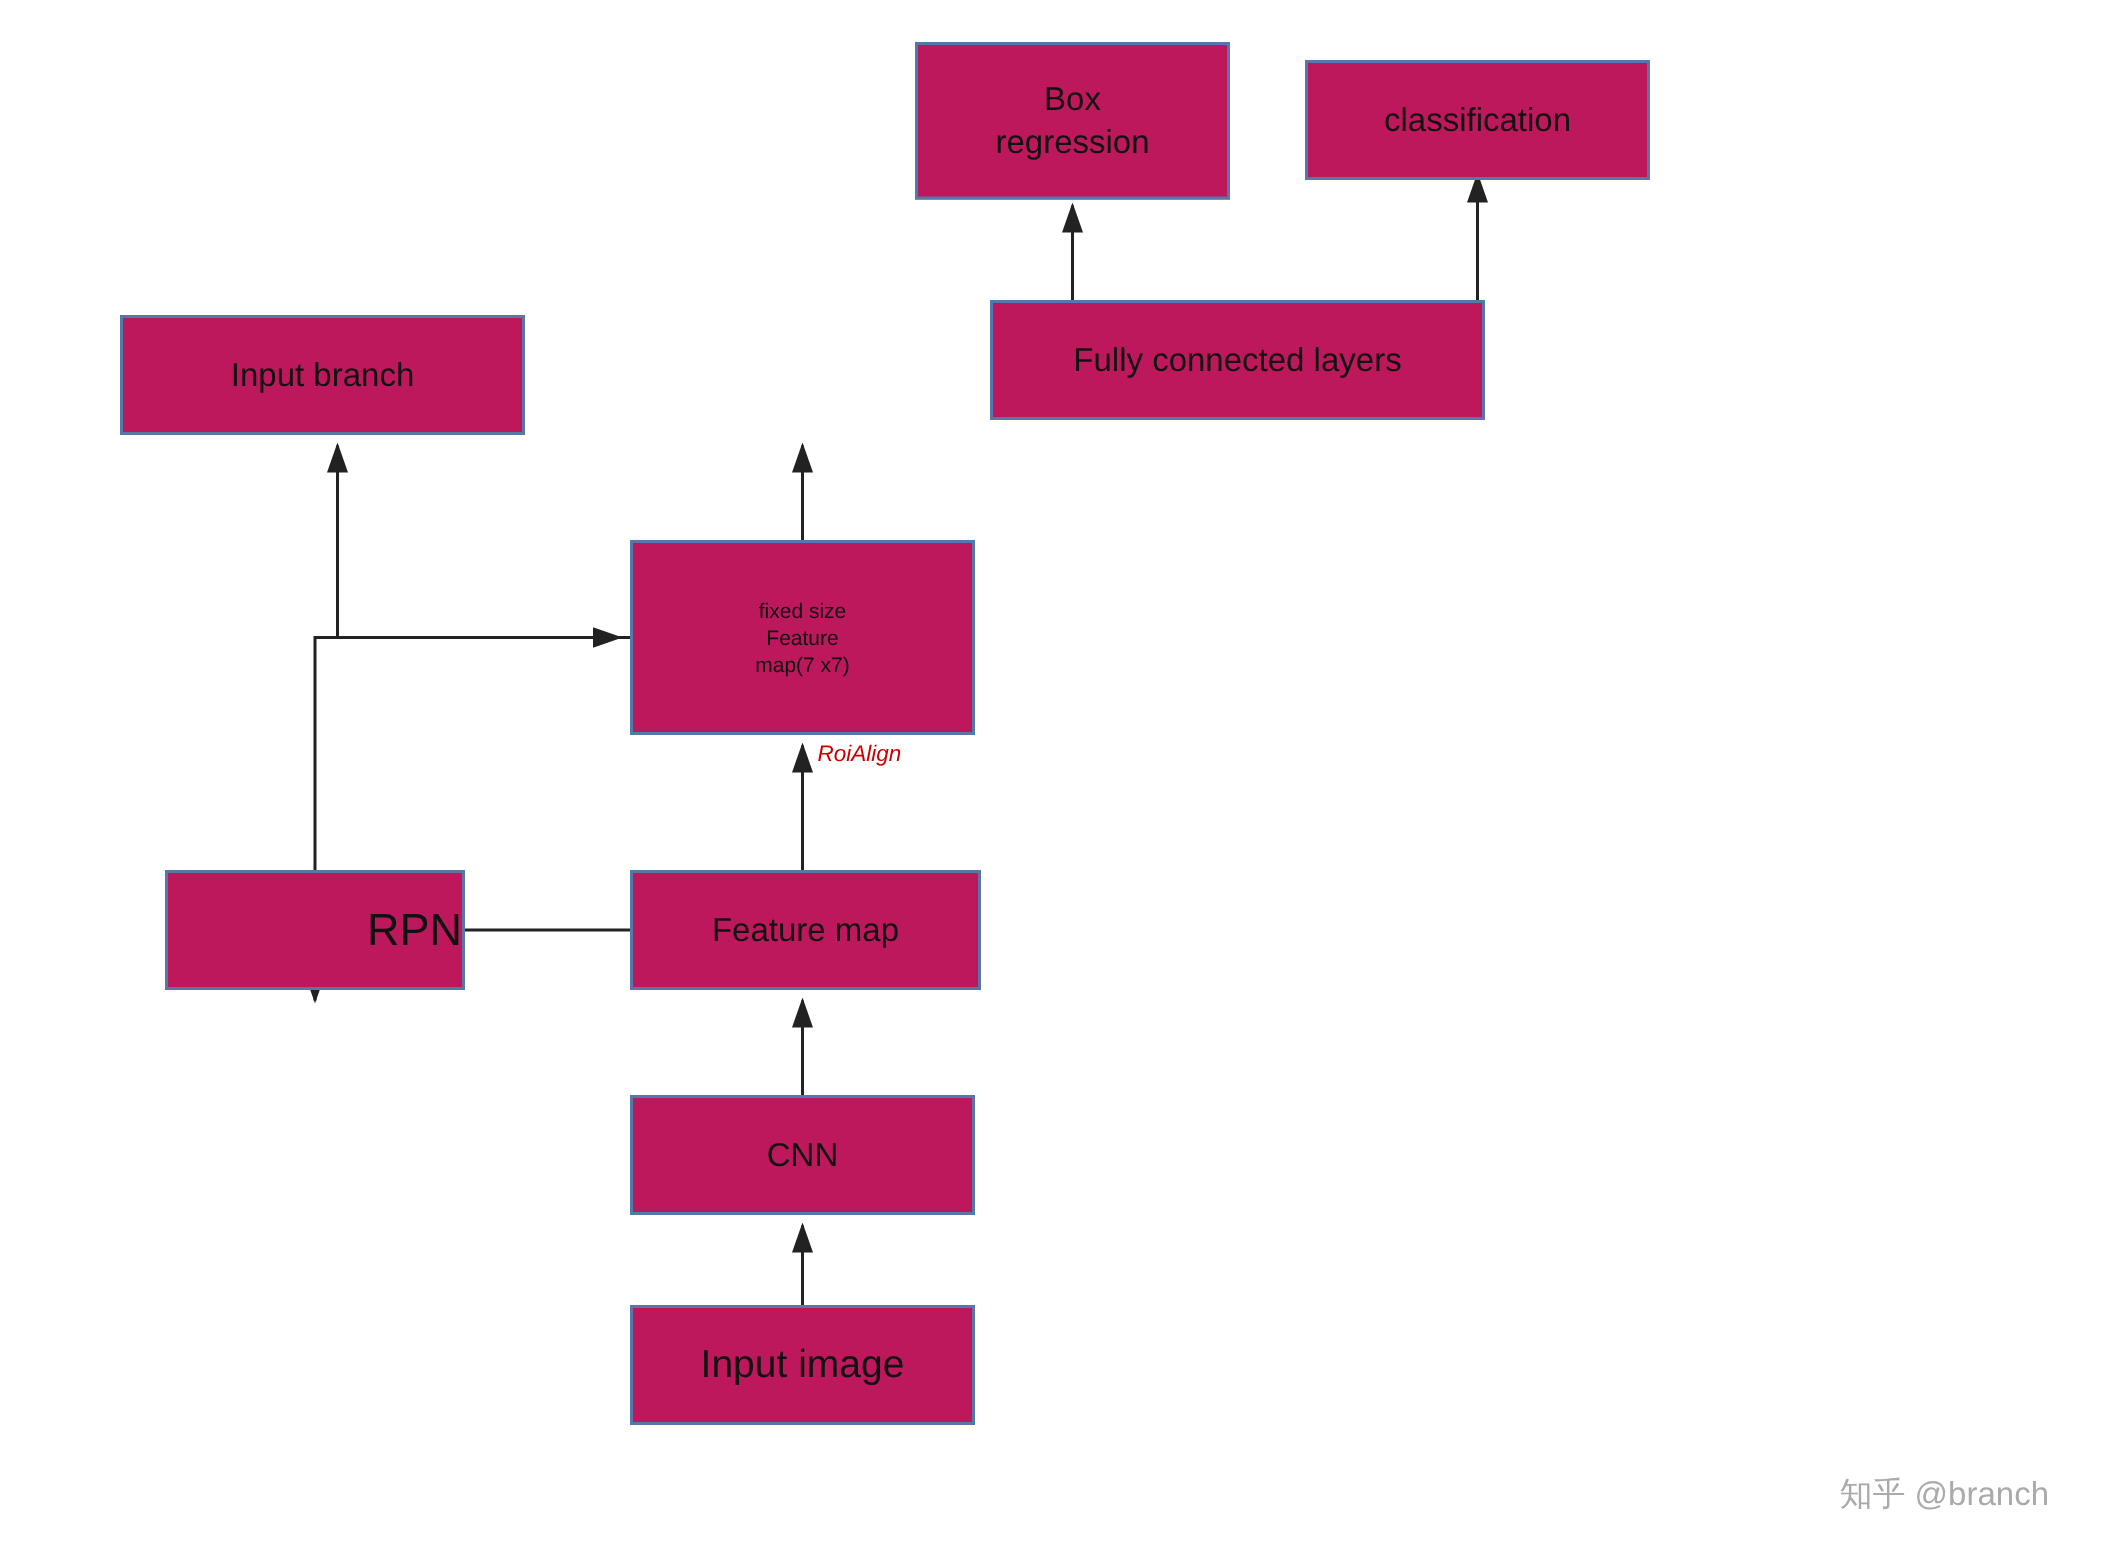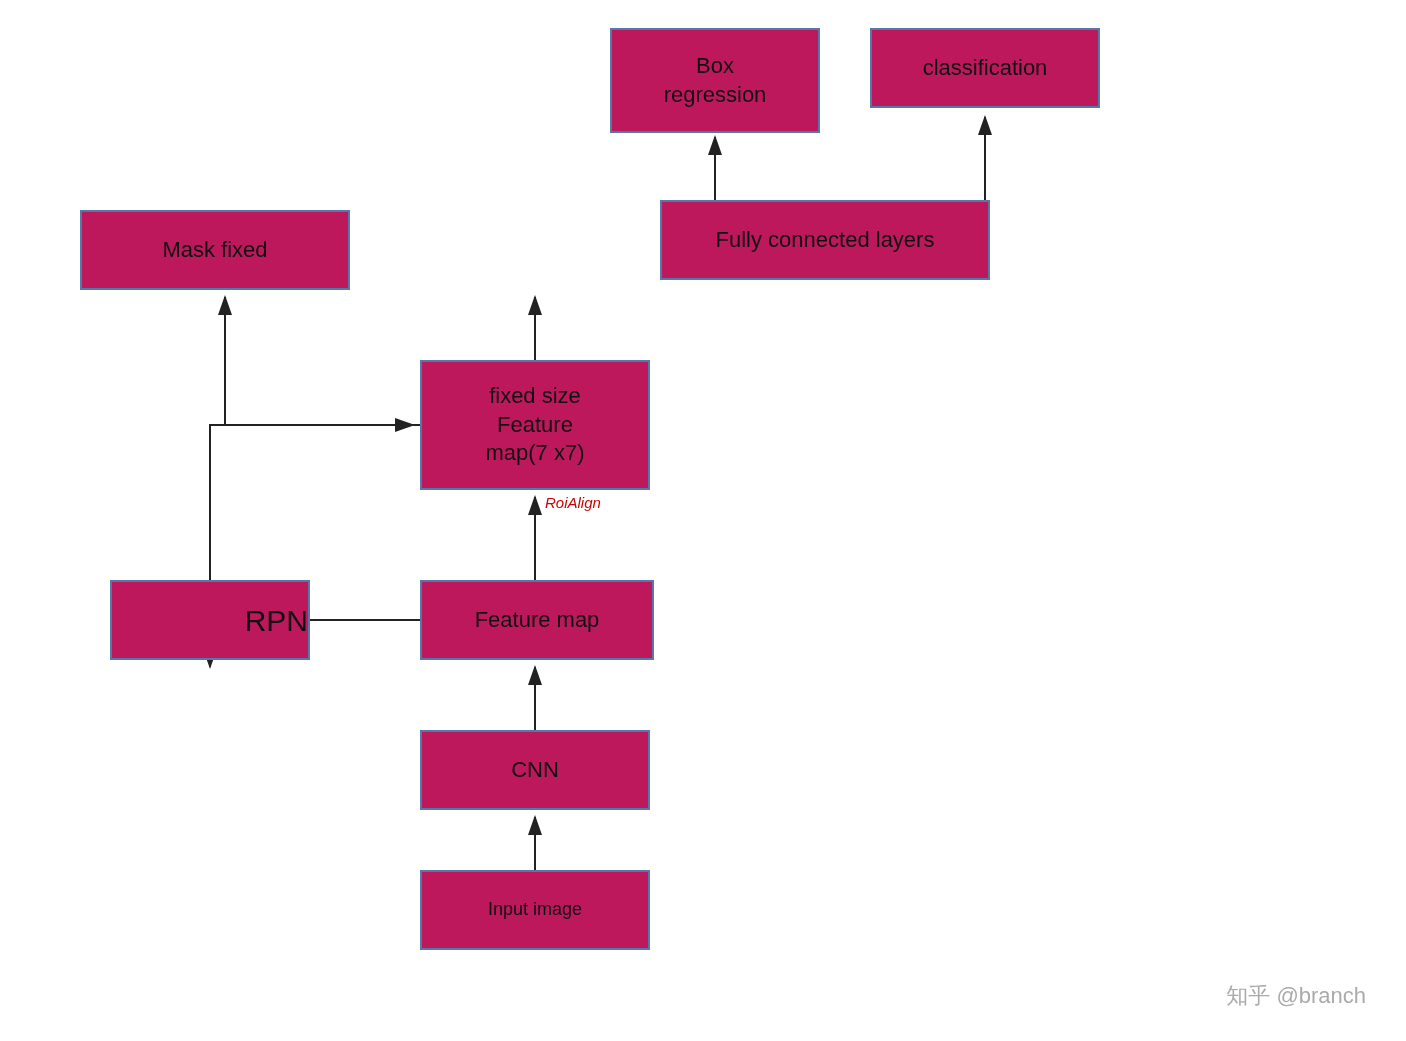--- a/index.html
+++ b/index.html
@@ -73,56 +73,56 @@
     <polyline points="420,425 225,425 225,297" stroke="#222" stroke-width="2" fill="none" marker-end="url(#arrow)"></polyline>
 
     <line x1="535" y1="360" x2="535" y2="297" stroke="#222" stroke-width="2" marker-end="url(#arrow)"></line>
 
     <polyline points="715,210 715,137" stroke="#222" stroke-width="2" fill="none" marker-end="url(#arrow)"></polyline>
 
     <polyline points="985,210 985,117" stroke="#222" stroke-width="2" fill="none" marker-end="url(#arrow)"></polyline>
 
   </svg>
 
-  <div class="box" style="left:420px; top:870px; width:230px; height:80px; font-size:18px;">
+  <div class="box" style="left:420px; top:870px; width:230px; height:80px; font-size:26px;">
     <span>Input image</span>
   </div>
 
   <div class="box" style="left:420px; top:730px; width:230px; height:80px; font-size:22px;">
     <span>CNN</span>
   </div>
 
   <div class="box" style="left:420px; top:580px; width:234px; height:80px; font-size:22px;">
     <span>Feature map</span>
   </div>
 
   <div class="box" style="left:110px; top:580px; width:200px; height:80px; font-size:30px;justify-content:flex-end;">
     <span>RPN</span>
   </div>
 
-  <div class="box" style="left:420px; top:360px; width:230px; height:130px; font-size:22px;">
+  <div class="box" style="left:420px; top:360px; width:230px; height:130px; font-size:14px;">
     <span style="white-space:pre-line;">fixed size
 Feature
 map(7 x7)</span>
   </div>
 
   <div class="box" style="left:80px; top:210px; width:270px; height:80px; font-size:22px;">
-    <span>Mask fixed</span>
+    <span>Input branch</span>
   </div>
 
   <div class="box" style="left:660px; top:200px; width:330px; height:80px; font-size:22px;">
     <span>Fully connected layers</span>
   </div>
 
   <div class="box" style="left:610px; top:28px; width:210px; height:105px; font-size:22px;">
     <span style="white-space:pre-line;">Box
 regression</span>
   </div>
 
-  <div class="box" style="left:870px; top:28px; width:230px; height:80px; font-size:22px;">
+  <div class="box" style="left:870px; top:40px; width:230px; height:80px; font-size:22px;">
     <span>classification</span>
   </div>
 
   <div class="roialign-label" style="left:545px; top:494px;">
     <span>RoiAlign</span>
   </div>
 
   <div class="watermark">
     <span>知乎 @branch</span>
   </div>

